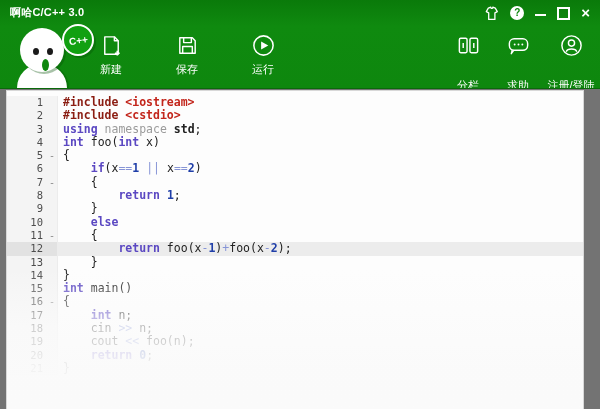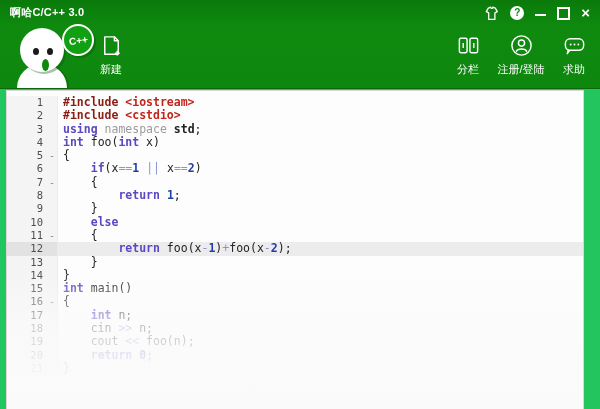--- a/index.html
+++ b/index.html
@@ -1,18 +1,18 @@
 <!DOCTYPE html>
 <html><head>
 <meta charset="utf-8">
 <style>
   html,body{margin:0;padding:0;}
   .window{
     position:relative;width:600px;height:409px;overflow:hidden;
-    background:#22c55e;font-family:"Liberation Sans",sans-serif;
+    background:#737373;font-family:"Liberation Sans",sans-serif;
     -webkit-font-smoothing:antialiased;
   }
   
   .header{
     position:absolute;left:0;top:0;right:0;height:88px;
     background:linear-gradient(#0a7a0a,#0f8a0f 30%,#0e870e);
     border-bottom:1px solid #0a6a0a;overflow:hidden;
   }
   .titlebar{position:absolute;left:0;top:0;right:0;height:24px;display:flex;align-items:center;justify-content:space-between;padding:0 10px;}
   .title{color:#ffffff;font-weight:bold;font-size:11px;letter-spacing:.2px;}
@@ -22,21 +22,21 @@
   .min-bar{width:11px;height:2px;background:#fff;margin-top:4px;}
   .max-box{width:9px;height:9px;border:2px solid #fff;}
   .close-x{color:#fff;font-size:15px;font-weight:bold;line-height:14px;}
   
   .toolbar{position:absolute;left:0;top:24px;right:0;height:64px;display:flex;justify-content:space-between;}
   .tb-group{display:flex;align-items:flex-start;}
   .tb-left{margin-left:85px;gap:24px;}
   .tb-right{margin-right:4px;gap:6px;}
   .tb-btn{display:flex;flex-direction:column;align-items:center;color:#fff;cursor:pointer;padding-top:9px;}
   .tb-left .tb-btn{width:52px;}
-  .tb-right .tb-btn{width:44px;}
+  .tb-right .tb-btn{width:44px;gap:16px;}
   .tb-right .tb-btn.wide{width:50px;}
   .tb-btn svg{width:25px;height:25px;display:block;}
   .tb-label{font-size:11px;margin-top:4px;white-space:nowrap;}
   
   .logo{position:absolute;left:12px;top:26px;width:92px;height:62px;z-index:5;}
   .logo-head{position:absolute;left:8px;top:2px;width:44px;height:44px;background:#fff;border-radius:50%;box-shadow:2px 2px 0 rgba(6,80,6,.35);}
   .logo-body{position:absolute;left:5px;top:38px;width:50px;height:40px;background:#fff;border-radius:24px 24px 0 0;box-shadow:2px 0 0 rgba(6,80,6,.35);}
   .logo-eye{position:absolute;width:6px;height:7px;background:#1a1a1a;border-radius:50%;top:20px;}
   .eye-l{left:13px;} .eye-r{left:27px;}
   .logo-mouth{position:absolute;left:22px;top:31px;width:7px;height:12px;background:#0e870e;border-radius:50%;}
@@ -96,48 +96,63 @@
     <div class="toolbar">
       <div class="tb-group tb-left">
         <div class="tb-btn">
           <svg viewBox="0 0 26 26" fill="none" stroke="#fff" stroke-width="1.5" stroke-linejoin="round">
             <path d="M6 4 h10 l4 4 v14 H6 z"></path>
               <path d="M16 4 v4 h4"></path>
             <path d="M19 18.5 v5 M16.5 21 h5" stroke-width="1.7"></path>
           </svg>
           <span class="tb-label">新建</span>
         </div>
+        <div class="tb-btn">
+          <svg viewBox="0 0 26 26" fill="none" stroke="#fff" stroke-width="1.5" stroke-linejoin="round">
+            <path d="M5 5 h13 l3 3 v13 H5 z"></path>
+            <path d="M9 5 v5 h8 v-5"></path>
+            <path d="M8 21 v-7 h10 v7"></path>
+          </svg>
+          <span class="tb-label">保存</span>
+        </div>
+        <div class="tb-btn">
+          <svg viewBox="0 0 26 26" fill="none">
+            <circle cx="13" cy="13" r="10" stroke="#fff" stroke-width="1.6"></circle>
+            <path d="M10.5 8.8 L18 13 L10.5 17.2 z" fill="#fff"></path>
+          </svg>
+          <span class="tb-label">运行</span>
+        </div>
       </div>
 
       <div class="tb-group tb-right">
         <div class="tb-btn">
           <svg viewBox="0 0 26 26" fill="none" stroke="#fff" stroke-width="1.5" stroke-linejoin="round">
             <rect x="3.5" y="5.5" width="8" height="15" rx="1.5"></rect>
             <rect x="14.5" y="5.5" width="8" height="15" rx="1.5"></rect>
             <path d="M7.5 10.5 v5 M18.5 10.5 v5"></path>
           </svg>
           <span class="tb-label">分栏</span>
-        </div>
-        <div class="tb-btn wide">
-          <svg viewBox="0 0 26 26" fill="none" stroke="#fff" stroke-width="1.5" stroke-linejoin="round">
-            <circle cx="13" cy="13" r="10"></circle>
-            <circle cx="13" cy="10.5" r="3.2"></circle>
-            <path d="M7.5 19.5 C8.8 15.8 17.2 15.8 18.5 19.5"></path>
-          </svg>
-          <span class="tb-label">注册/登陆</span>
         </div>
         <div class="tb-btn">
           <svg viewBox="0 0 26 26" fill="none" stroke="#fff" stroke-width="1.5" stroke-linejoin="round">
             <path d="M8 18 L5.5 21.5 L6.5 18"></path>
             <rect x="3.5" y="6" width="19" height="12" rx="5"></rect>
             <circle cx="9" cy="12" r="1" fill="#fff" stroke="none"></circle>
             <circle cx="13" cy="12" r="1" fill="#fff" stroke="none"></circle>
             <circle cx="17" cy="12" r="1" fill="#fff" stroke="none"></circle>
           </svg>
           <span class="tb-label">求助</span>
+        </div>
+        <div class="tb-btn wide">
+          <svg viewBox="0 0 26 26" fill="none" stroke="#fff" stroke-width="1.5" stroke-linejoin="round">
+            <circle cx="13" cy="13" r="10"></circle>
+            <circle cx="13" cy="10.5" r="3.2"></circle>
+            <path d="M7.5 19.5 C8.8 15.8 17.2 15.8 18.5 19.5"></path>
+          </svg>
+          <span class="tb-label">注册/登陆</span>
         </div>
       </div>
     </div>
 
     <div class="logo">
       <div class="logo-body"></div>
       <div class="logo-head">
         <div class="logo-eye eye-l"></div>
         <div class="logo-eye eye-r"></div>
         <div class="logo-mouth"></div>

